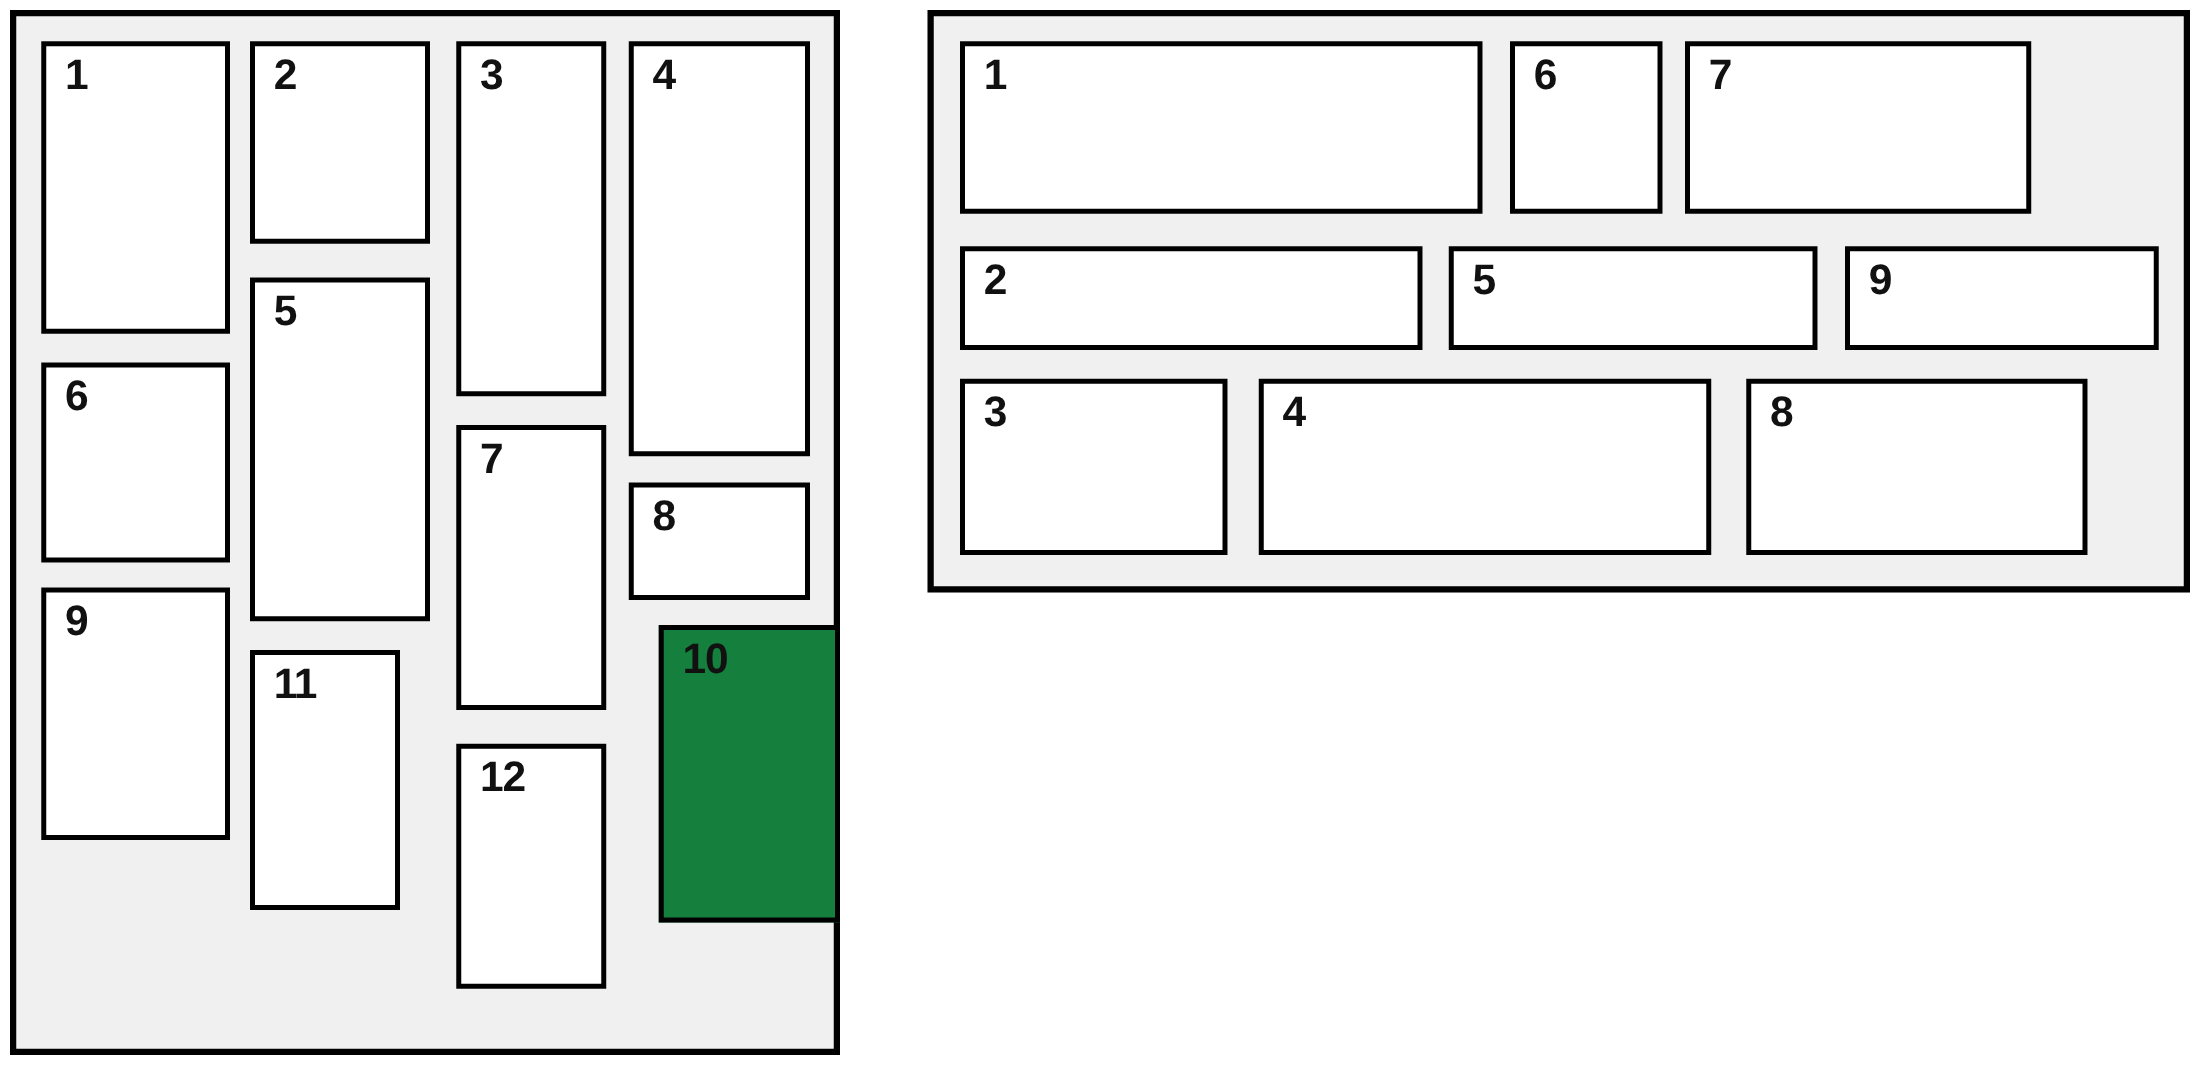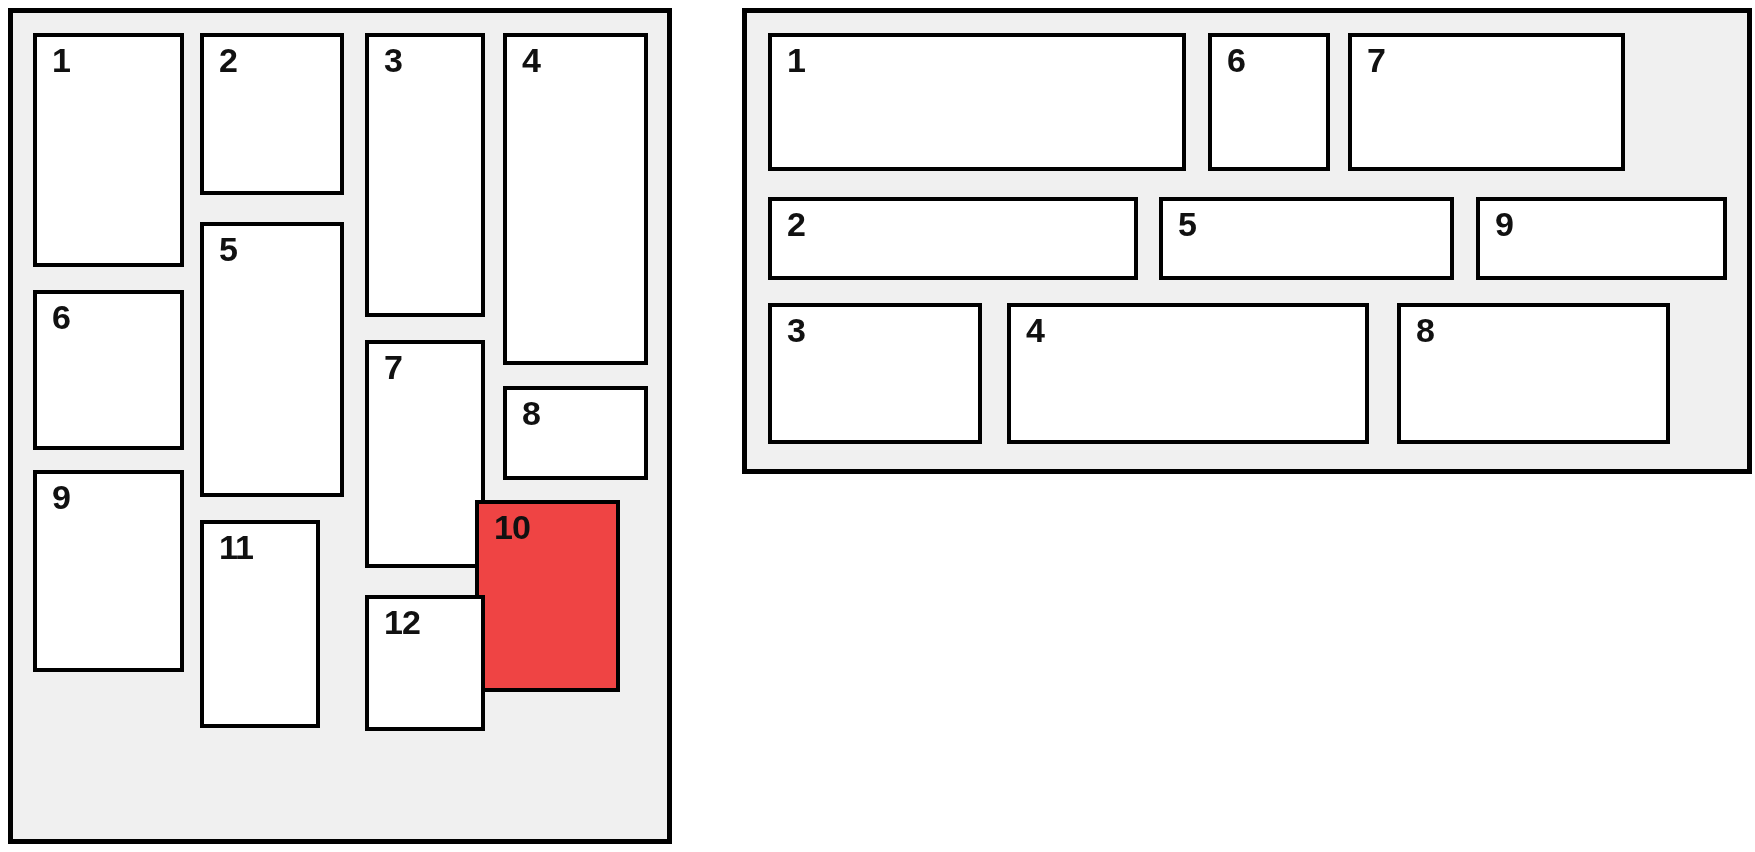--- a/index.html
+++ b/index.html
@@ -82,27 +82,27 @@
         </div>
         <div class="box" style="left: 352px; top: 327px; width: 120px; height: 228px; background: rgb(255, 255, 255); border-color: rgb(0, 0, 0);">
           <span class="box-label" style="color: rgb(17, 17, 17);">7</span>
         </div>
         <div class="box" style="left: 490px; top: 373px; width: 145px; height: 94px; background: rgb(255, 255, 255); border-color: rgb(0, 0, 0);">
           <span class="box-label" style="color: rgb(17, 17, 17);">8</span>
         </div>
         <div class="box" style="left: 20px; top: 457px; width: 151px; height: 202px; background: rgb(255, 255, 255); border-color: rgb(0, 0, 0);">
           <span class="box-label" style="color: rgb(17, 17, 17);">9</span>
         </div>
-        <div class="box" style="left: 462px; top: 487px; width: 145px; height: 192px; background: #ef4444; border-color: rgb(0, 0, 0);">
+        <div class="box" style="left: 514px; top: 487px; width: 145px; height: 238px; background: #15803d; border-color: rgb(0, 0, 0);">
           <span class="box-label" style="color: rgb(17, 17, 17);">10</span>
         </div>
         <div class="box" style="left: 187px; top: 507px; width: 120px; height: 208px; background: rgb(255, 255, 255); border-color: rgb(0, 0, 0);">
           <span class="box-label" style="color: rgb(17, 17, 17);">11</span>
         </div>
-        <div class="box" style="left: 352px; top: 582px; width: 120px; height: 136px; background: rgb(255, 255, 255); border-color: rgb(0, 0, 0);">
+        <div class="box" style="left: 352px; top: 582px; width: 120px; height: 196px; background: rgb(255, 255, 255); border-color: rgb(0, 0, 0);">
           <span class="box-label" style="color: rgb(17, 17, 17);">12</span>
         </div>
       </div>
   </div>
   <div class="panel panel-right" style="background: rgb(240, 240, 240); border-color: rgb(0, 0, 0);">
     <div class="panel-inner">
         <div class="box" style="left: 21px; top: 20px; width: 418px; height: 138px; background: rgb(255, 255, 255); border-color: rgb(0, 0, 0);">
           <span class="box-label" style="color: rgb(17, 17, 17);">1</span>
         </div>
         <div class="box" style="left: 461px; top: 20px; width: 122px; height: 138px; background: rgb(255, 255, 255); border-color: rgb(0, 0, 0);">

